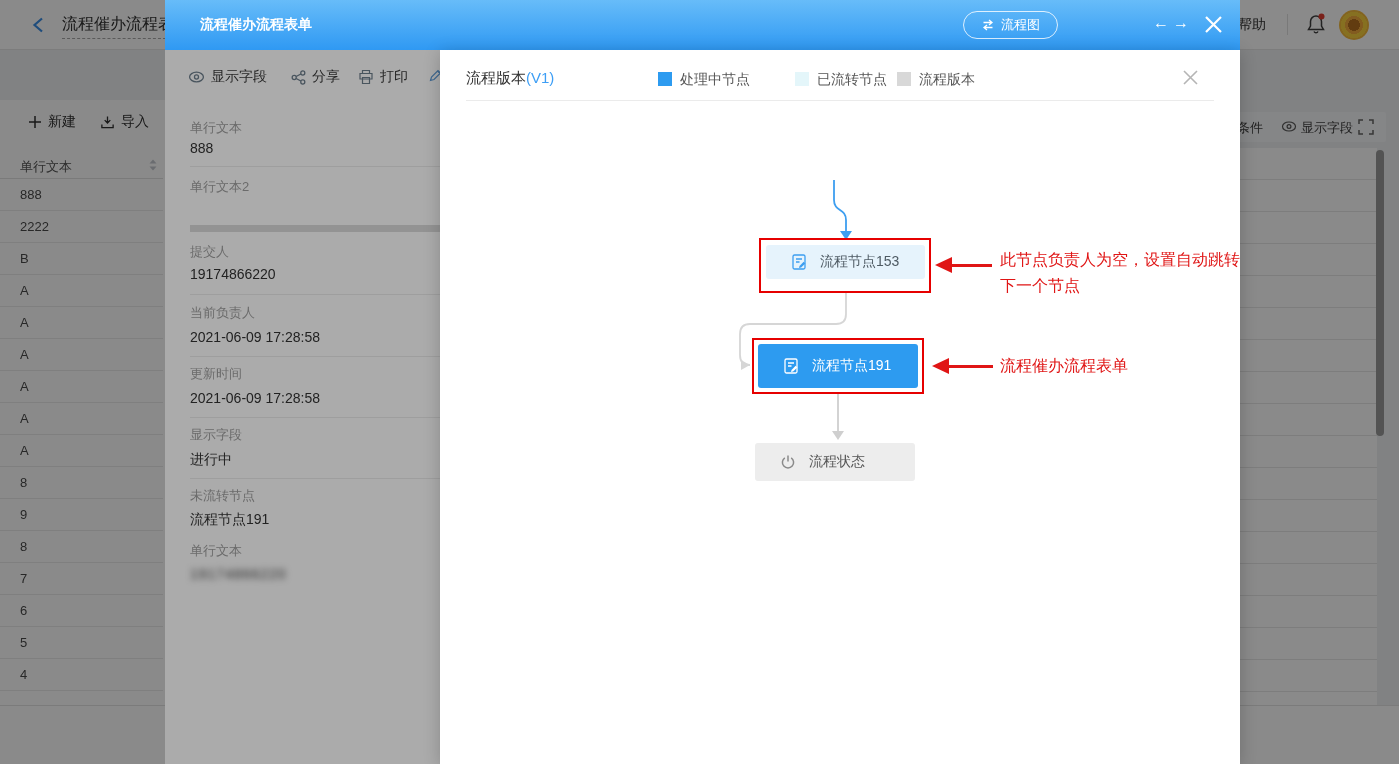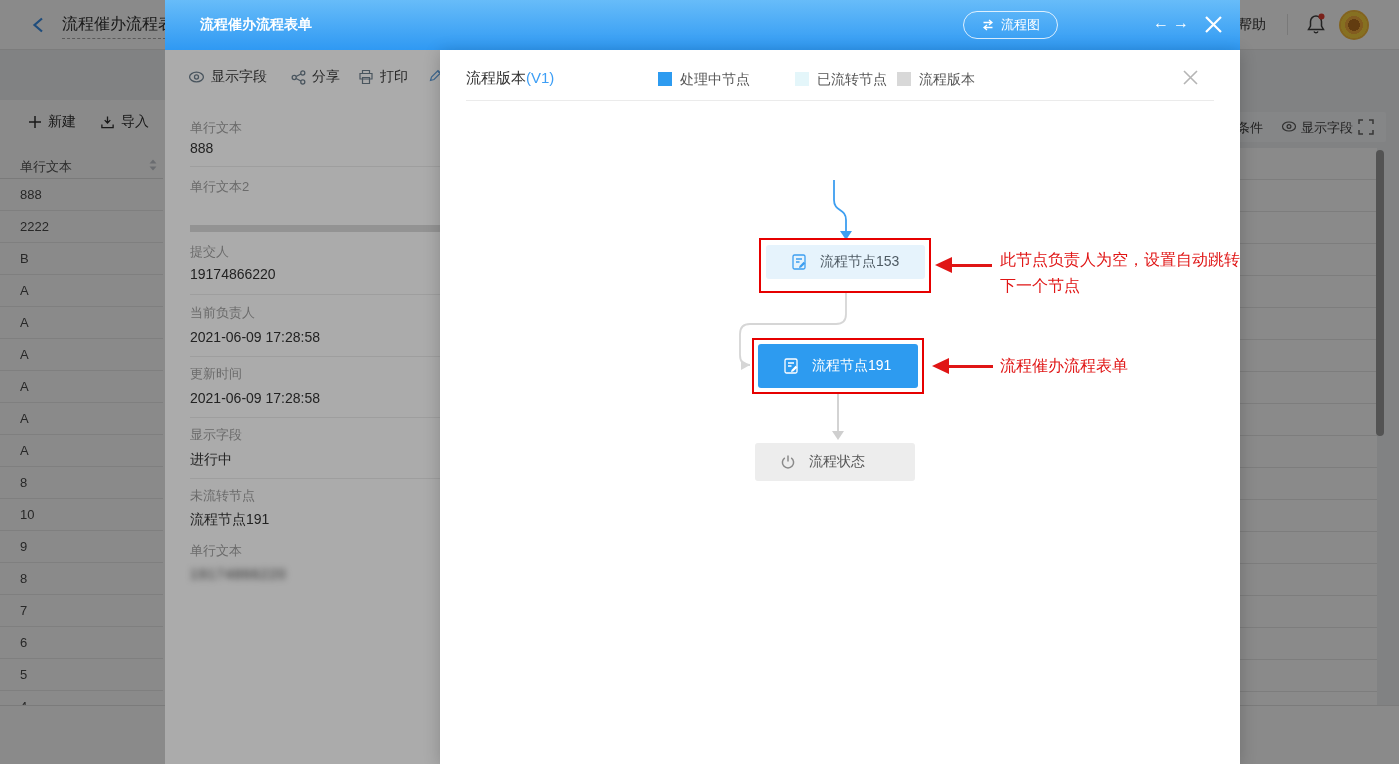--- a/index.html
+++ b/index.html
@@ -109,21 +109,20 @@
       <div class="trow">888</div>
       <div class="trow">2222</div>
       <div class="trow">B</div>
       <div class="trow">A</div>
       <div class="trow">A</div>
       <div class="trow">A</div>
       <div class="trow">A</div>
       <div class="trow">A</div>
       <div class="trow">A</div>
       <div class="trow">8</div>
-      <div class="trow">10</div>
       <div class="trow">9</div>
       <div class="trow">8</div>
       <div class="trow">7</div>
       <div class="trow">6</div>
       <div class="trow">5</div>
       <div class="trow">4</div>
     </div>
 
     <div class="rtool-band"></div>
     <span class="cond">条件</span>

